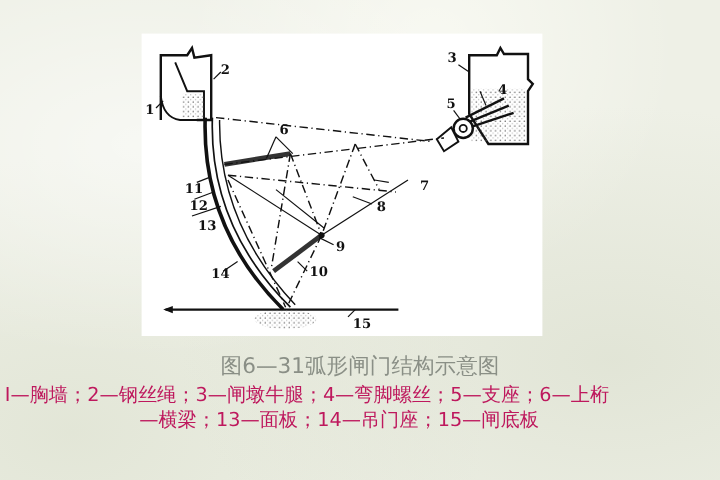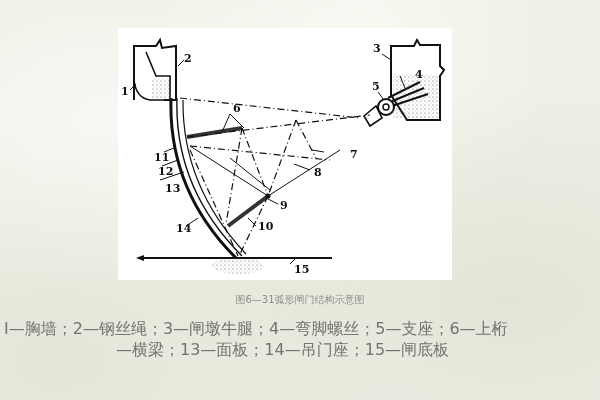--- a/index.html
+++ b/index.html
@@ -13,25 +13,25 @@
       radial-gradient(ellipse at 10% 90%, rgba(215,220,200,0.5) 0%, rgba(215,220,200,0) 45%);
     font-family:"DejaVu Sans", sans-serif;
   }
   .panel {
     position:absolute; left:118px; top:28px; width:334px; height:252px;
     background:#ffffff;
   }
   svg.diagram { position:absolute; left:0; top:0; width:600px; height:400px; }
   .caption {
     position:absolute; left:0; top:293px; width:600px; text-align:center;
-    color:#8a8f86; font-size:10px; letter-spacing:0;
+    color:#8a8f86; font-size:18px; letter-spacing:0;
   }
   .legend {
     position:absolute; left:4px; top:318px; width:592px;
-    color:#737373; font-size:16px; line-height:21px;
+    color:#be185d; font-size:16px; line-height:21px;
   }
   .legend .line { white-space:nowrap; }
   .lbl { font-family:"DejaVu Serif", serif; font-weight:bold; font-size:11px; fill:#111; }
 </style>
 </head>
 <body>
 
 <div class="panel"></div>
 
 <svg class="diagram" viewBox="0 0 600 400" xmlns="http://www.w3.org/2000/svg">

